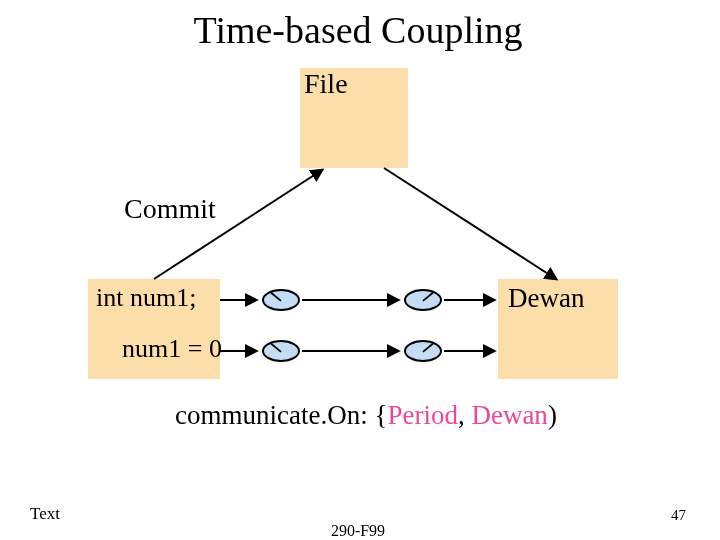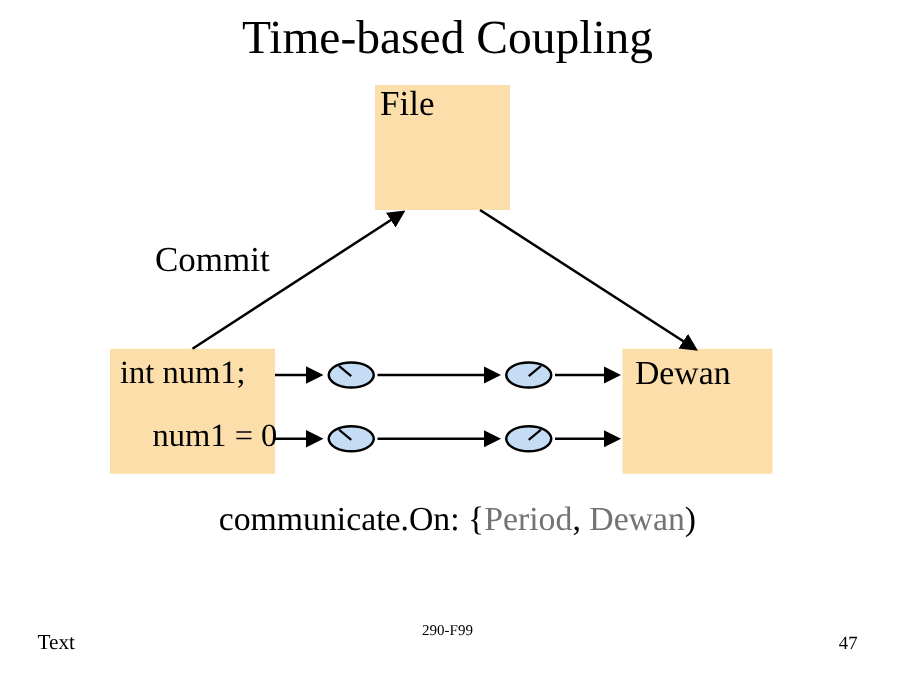--- a/index.html
+++ b/index.html
@@ -10,23 +10,23 @@
   .file-label { position: absolute; top: 68px; left: 304px; font-size: 28px; }
   .commit-label { position: absolute; top: 193px; left: 124px; font-size: 28px; }
   .left-box { position: absolute; top: 279px; left: 88px; width: 132px; height: 100px; background: #fcdeab; }
   .intnum { position: absolute; top: 283px; left: 96px; font-size: 26px; }
   .num0 { position: absolute; top: 334px; left: 88px; font-size: 26px; margin-left: 34px; }
   .right-box { position: absolute; top: 279px; left: 498px; width: 120px; height: 100px; background: #fcdeab; }
   .text-label { position: absolute; top: 283px; left: 508px; font-size: 27px; }
   .eye { position: absolute; width: 38px; height: 22px; border: 2px solid #000; border-radius: 50% / 50%; background: #c5ddf4; }
   .eye svg { position: absolute; inset: 0; }
   .comm { position: absolute; top: 400px; left: 175px; font-size: 27px; white-space: nowrap; }
-  .comm .param { color: #737373; }
+  .comm .param { color: #ec4899; }
   .footer-l { position: absolute; bottom: 16px; left: 30px; font-size: 17px; }
-  .footer-c { position: absolute; bottom: 28px; left: 0; right: 0; text-align: center; font-size: 12px; }
+  .footer-c { position: absolute; bottom: 0; left: 0; right: 0; text-align: center; font-size: 16px; }
   .footer-r { position: absolute; bottom: 16px; right: 30px; font-size: 15px; }
   svg.overlay { position: absolute; inset: 0; width: 720px; height: 540px; pointer-events: none; }
 </style>
 </head>
 <body>
 
 <div class="slide">
 
   <div class="title">Time-based Coupling</div>
 

